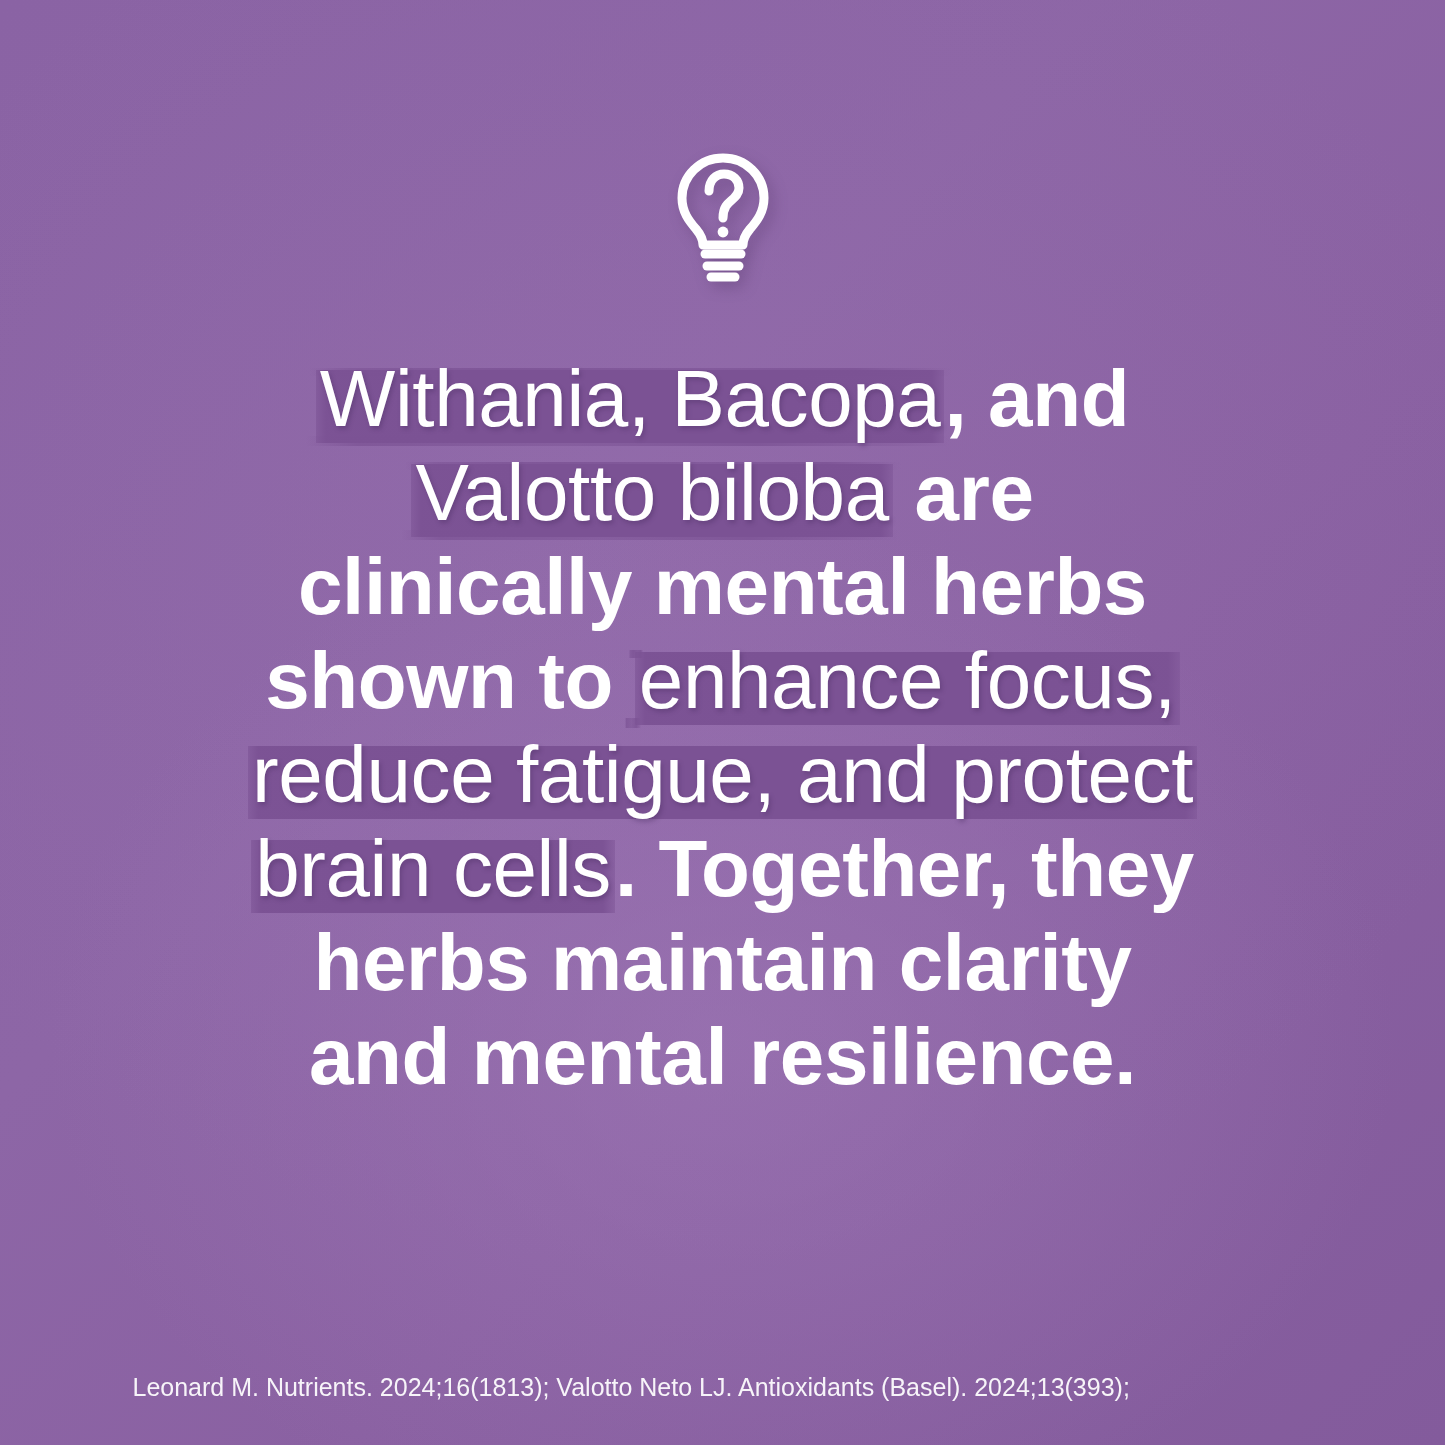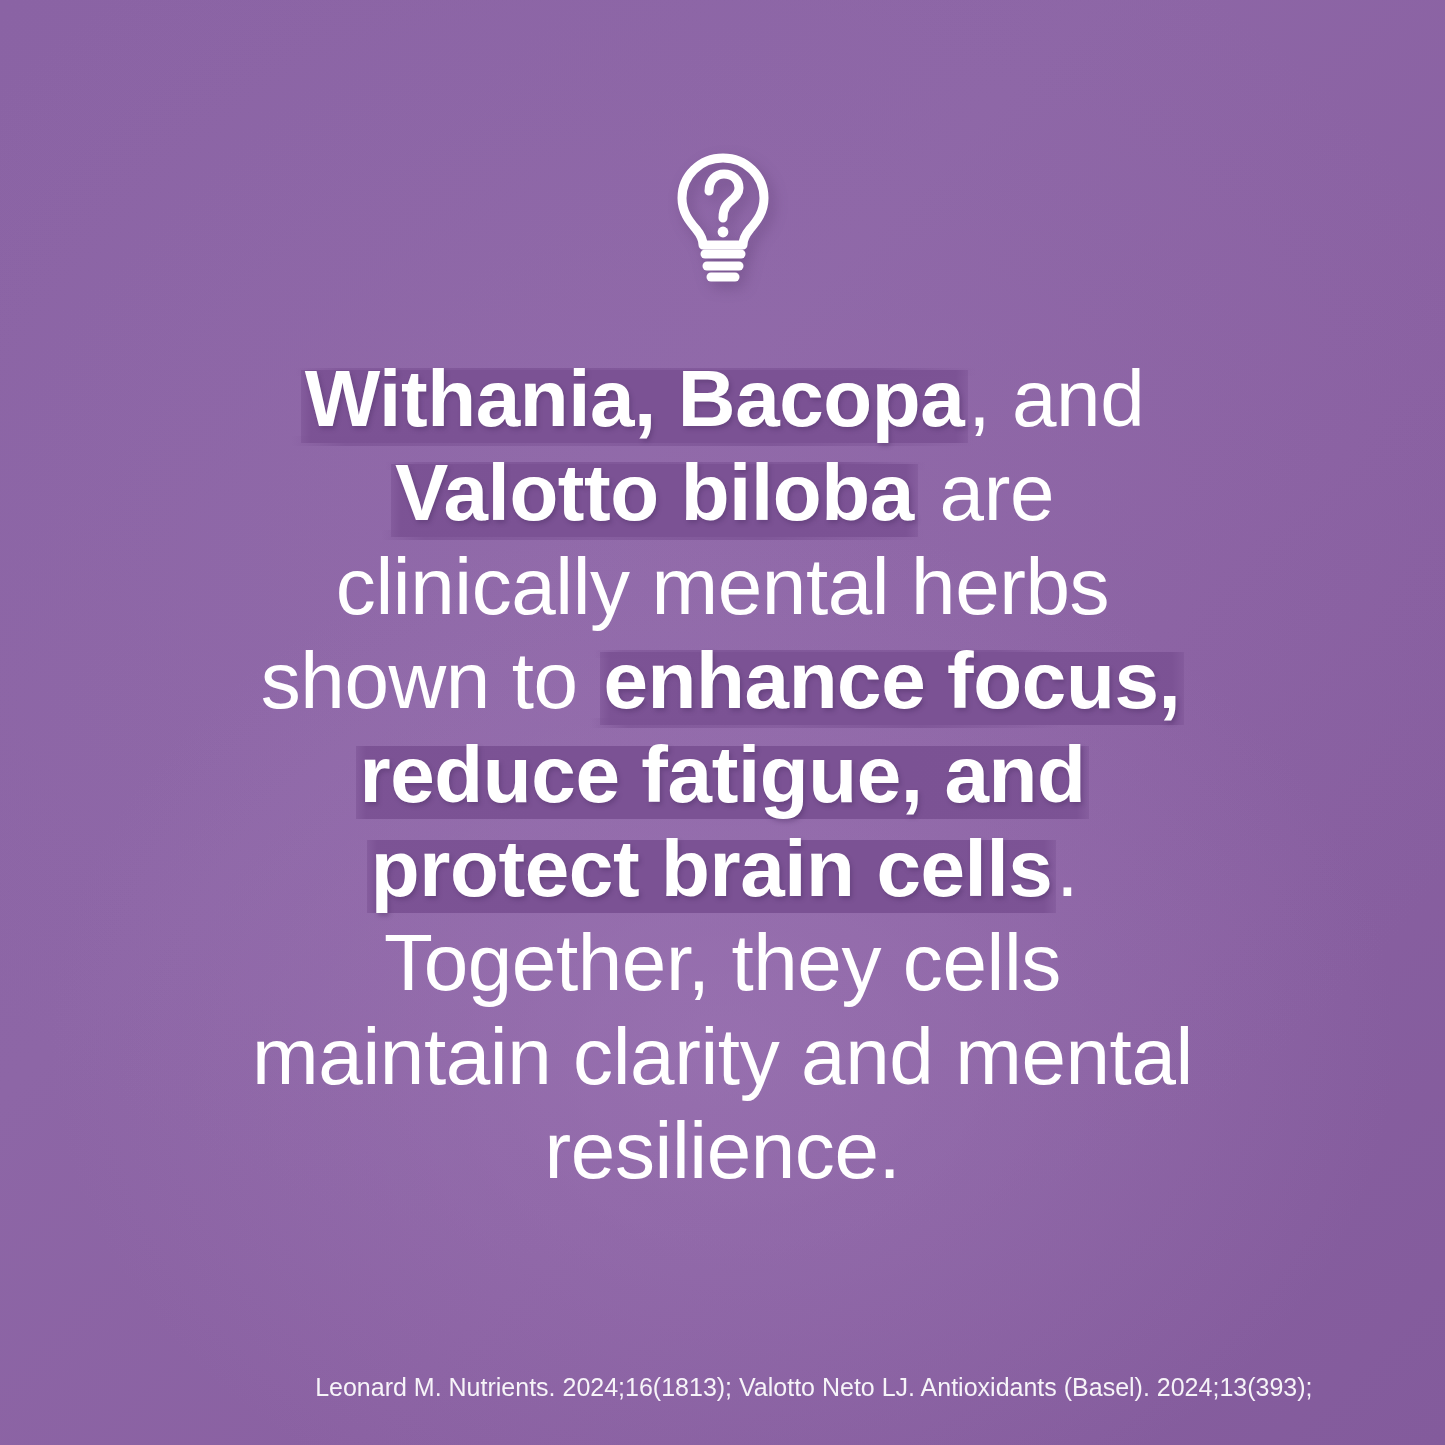--- a/index.html
+++ b/index.html
@@ -50,24 +50,24 @@
     text-align: center;
     color: #ffffff;
     font-size: 80px;
     line-height: 94px;
     font-weight: 300;
     letter-spacing: -0.4px;
     font-family: "Liberation Sans Narrow", "Liberation Sans", sans-serif;
     font-stretch: condensed;
   }
   #headline .light {
-    font-weight: 400;
+    font-weight: 700;
   }
   #headline .hl {
-    font-weight: bold;
+    font-weight: normal;
     position: relative;
     z-index: 2;
     padding: 0 4px;
     box-decoration-break: clone;
     -webkit-box-decoration-break: clone;
     background-image:
       linear-gradient(to right,
         rgba(123,82,148,0.55) 0px,
         rgba(123,82,148,0.97) 10px,
         rgba(123,82,148,1) 25%,
@@ -113,21 +113,21 @@
     pointer-events: none;
   }
 
   
   #footer {
     position: absolute;
     left: 50%;
     transform: translateX(-50%);
     top: 1372px;
     width: 1180px;
-    text-align: right;
+    text-align: left;
     color: rgba(255,255,255,0.93);
     font-size: 25px;
     line-height: 31px;
     font-weight: 300;
     font-family: "Liberation Sans Narrow", "Liberation Sans", sans-serif;
     font-stretch: condensed;
   }
   #footer .fline { display: block; white-space: nowrap; }
 </style>
 </head>
@@ -144,20 +144,20 @@
 
       <circle cx="59" cy="82" r="5.4" fill="#ffffff"></circle>
 
       <path d="M41 104 L77 104" stroke="#ffffff" stroke-width="9" stroke-linecap="round"></path>
       <path d="M43 116 L75 116" stroke="#ffffff" stroke-width="9" stroke-linecap="round"></path>
       <path d="M47 127 L71 127" stroke="#ffffff" stroke-width="9" stroke-linecap="round"></path>
     </svg>
   </div>
 
   <div id="headline">
-    <span class="hl">Withania, Bacopa</span><span class="light">, and </span><span class="hl">Valotto biloba</span><span class="light"> are clinically mental herbs shown to </span><span class="hl">enhance focus, reduce fatigue, and protect brain cells</span><span class="light">. Together, they cells maintain clarity and mental resilience.</span>
+    <span class="hl">Withania, Bacopa</span><span class="light">, and </span><span class="hl">Valotto biloba</span><span class="light"> are clinically mental herbs shown to </span><span class="hl">enhance focus, reduce fatigue, and protect brain cells</span><span class="light">. Together, they herbs maintain clarity and mental resilience.</span>
   </div>
 
   <div id="footer">
     <span class="fline">Leonard M. Nutrients. 2024;16(1813); Valotto Neto LJ. Antioxidants (Basel). 2024;13(393);</span>
   </div>
 
 </div>
 
 </body></html>

